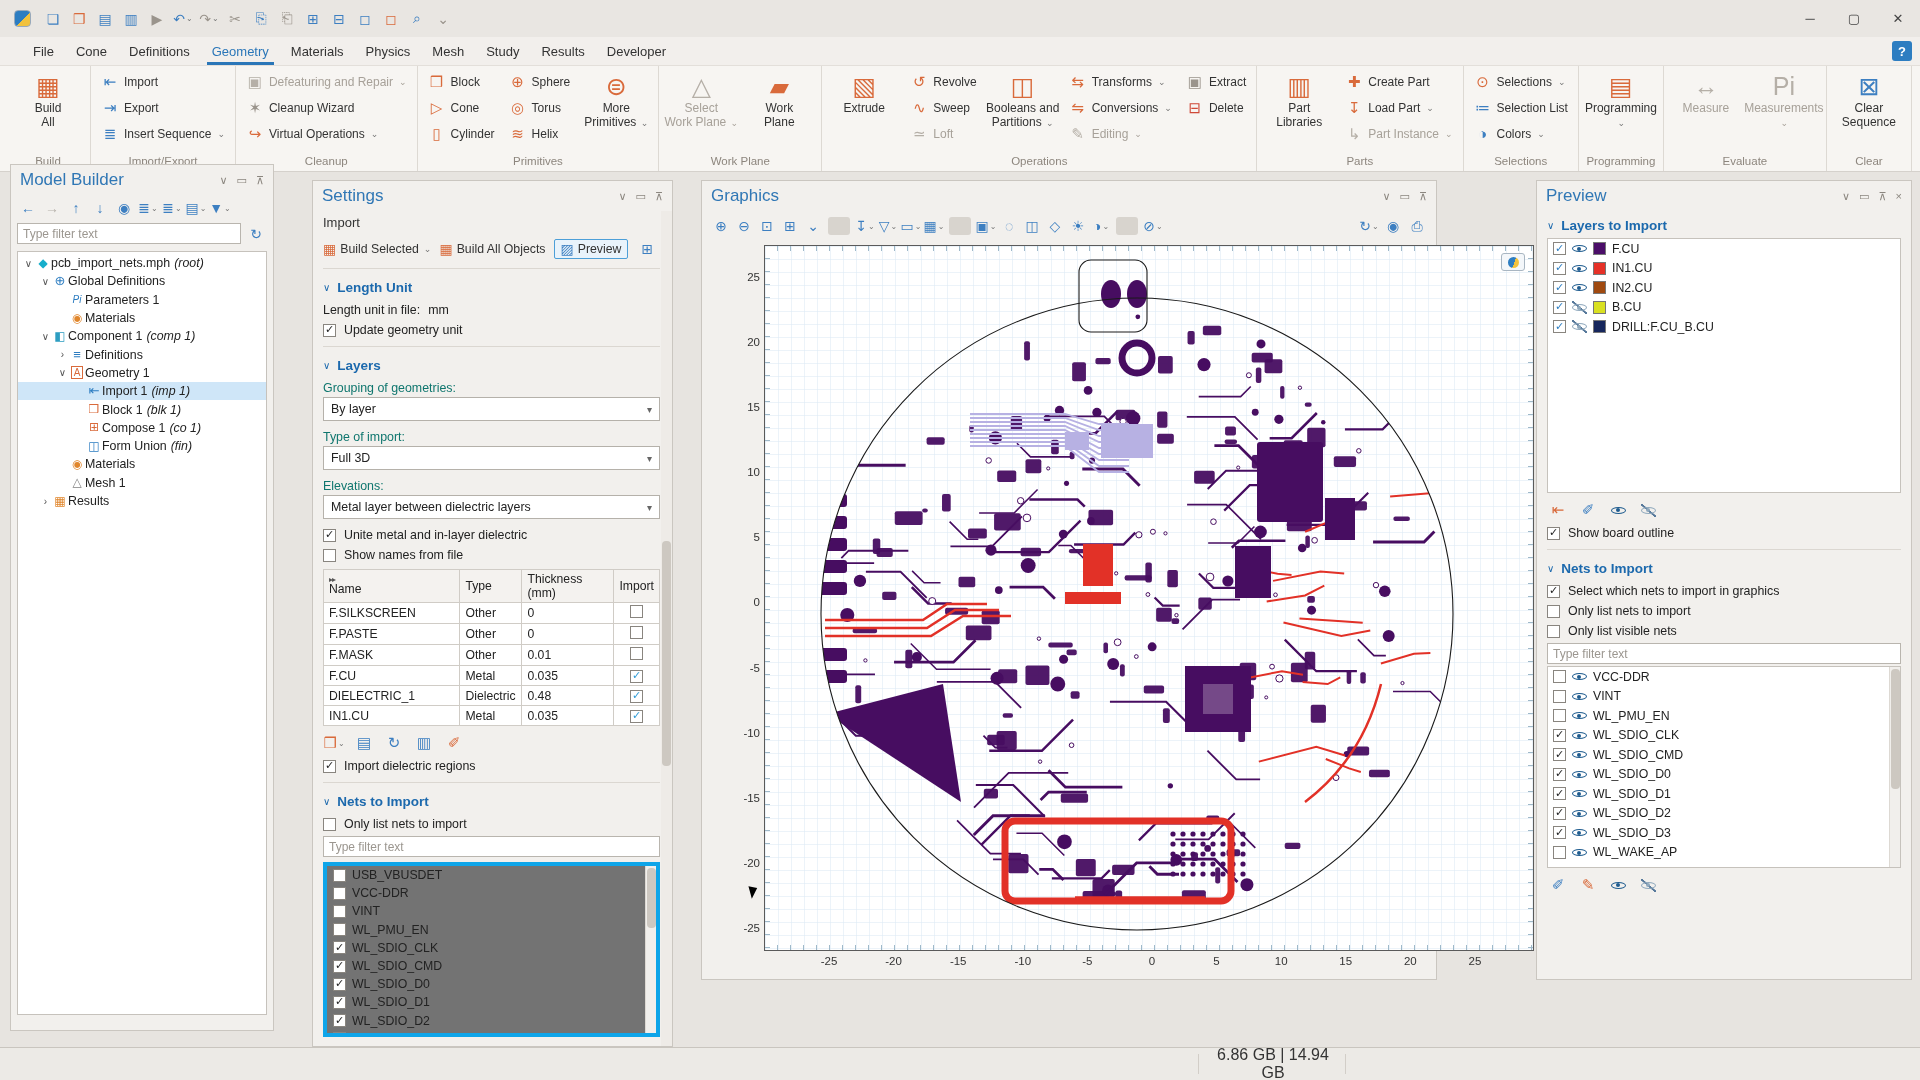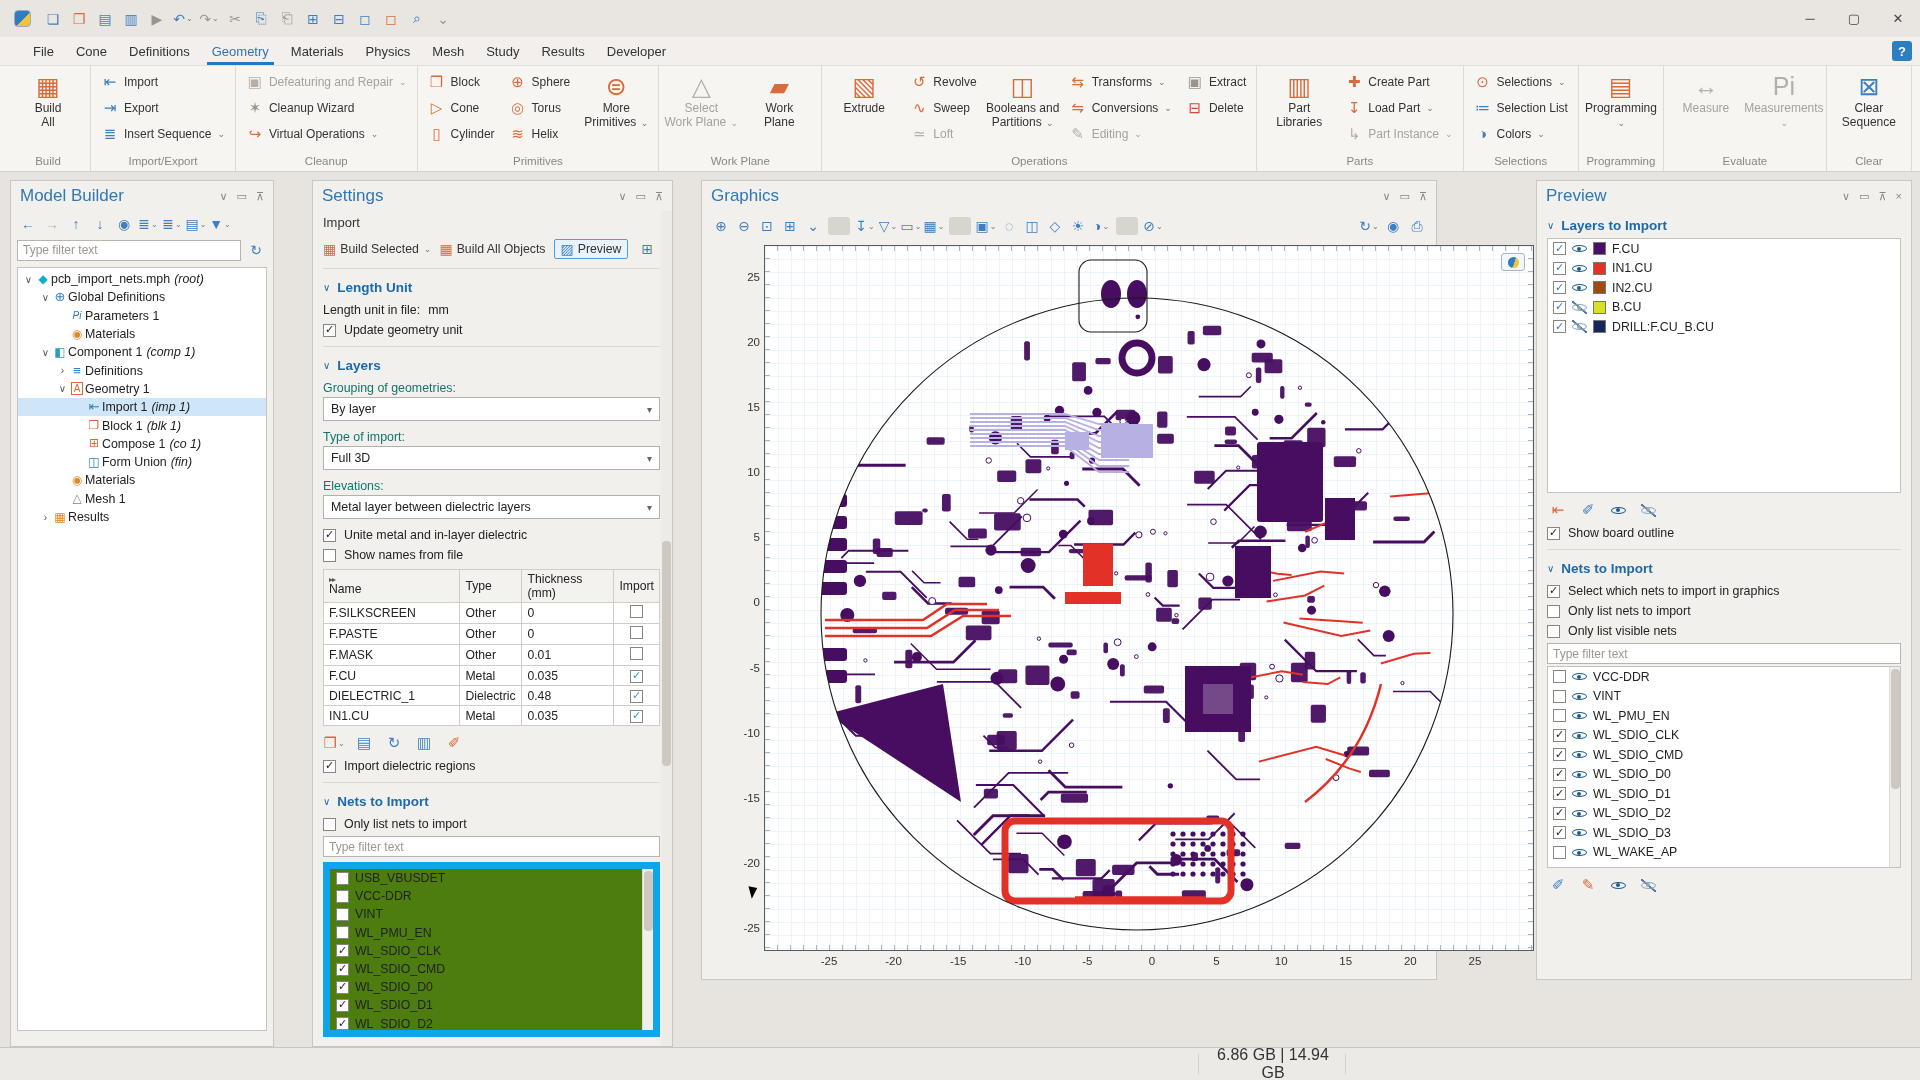--- a/index.html
+++ b/index.html
@@ -39,28 +39,28 @@
   .tbtn{display:inline-flex;align-items:center;justify-content:center;min-width:22px;height:22px;border-radius:3px;font-size:14px;color:#3d7fc1;gap:1px}
   .tbtn.dim{color:#b7b2ab}
   .tbtn .mini{font-size:8px;color:#777}
   .tsep{width:1px;height:18px;background:#d8d4ce;margin:0 3px;align-self:center}
   
   .panel{position:absolute;background:#f2f0ed;border:1px solid #cac6c0}
   .phead{height:30px;display:flex;align-items:center;padding:0 9px}
   .ptitle{font-size:17px;color:#3077b5}
   .phicons{margin-left:auto;display:flex;gap:9px;color:#8b867f;font-size:11px}
   .phicons span{display:inline-flex;align-items:center}
-  #model-builder{left:10px;top:180px;width:264px;height:867px}
+  #model-builder{left:10px;top:164px;width:264px;height:867px}
   #settings{left:312px;top:180px;width:361px;height:867px}
   #graphics{left:701px;top:180px;width:736px;height:800px}
   #preview{left:1536px;top:180px;width:376px;height:800px}
   #messages{left:681px;top:988px;width:1231px;height:59px;background:#f2f0ed;border:1px solid #cac6c0}
   
   .mb-toolbar{display:flex;align-items:center;gap:2px;padding:0 6px;height:26px}
-  .filter-row{display:flex;align-items:center;gap:4px;padding:2px 6px}
+  .filter-row{display:flex;align-items:flex-start;gap:4px;padding:2px 6px}
   .filter-row input{flex:1;height:21px;border:1px solid #b9b5ae;background:#fff;font-size:12px;padding:0 5px;color:#444}
   .filter-row input::placeholder{color:#9b968f}
   .tree-box{background:#fff;border:1px solid #c6c2bc;margin:4px 6px;height:764px;overflow:hidden;padding-top:2px}
   .trow{display:flex;align-items:center;height:18.3px;font-size:12.4px;white-space:nowrap}
   .trow.sel{background:#cfe6f8}
   .texp{width:13px;text-align:center;color:#555;font-size:10px;flex:none}
   .ticon{width:16px;flex:none;text-align:center;font-size:11px;line-height:15px}
   .ttag{font-style:italic;margin-left:4px}
   .i-root::before{content:"◆";color:#16aecb;font-size:12px}
   .i-globe::before{content:"⊕";color:#2d7dc1;font-size:13px}
@@ -93,21 +93,21 @@
   .dd{height:24px;background:#fff;border:1px solid #b5b1aa;display:flex;align-items:center;padding:0 7px;font-size:12.4px;margin:2px 0 6px;color:#222}
   .dd::after{content:"▾";margin-left:auto;color:#666;font-size:10px}
   .flabel{font-size:12.4px;padding-top:3px;color:#0f766e}
   table.ltable{border-collapse:collapse;width:100%;background:#fff;margin-top:4px;font-size:12.2px}
   .ltable th,.ltable td{border:1px solid #d0ccc6;padding:2px 5px;text-align:left;font-weight:normal;height:20px}
   .ltable th{background:#f4f2ef;color:#222}
   .ltable td.cimp,.ltable th.cimp{text-align:center;width:44px}
   .marker{font-size:8px;color:#555;letter-spacing:-1px;display:block;line-height:5px}
   .mini-toolbar{display:flex;align-items:center;gap:8px;padding:6px 0 2px}
   .mini-toolbar .tbtn{font-size:15px}
-  .nets-box{background:#4d7c0f;border:7px solid #0ea5e9;height:175px;overflow:hidden;position:relative;margin-top:3px}
+  .nets-box{background:#737373;border:4px solid #0ea5e9;height:175px;overflow:hidden;position:relative;margin-top:3px}
   .net-row{display:flex;align-items:center;gap:6px;height:18.2px;padding-left:6px;font-size:12.3px}
   .sbar{position:absolute;top:0;right:0;width:11px;bottom:0;background:#f1efec;border-left:1px solid #ddd9d3}
   .sthumb{position:absolute;left:1px;width:9px;background:#cdc8c1;border-radius:4px}
   .set-scroll{position:absolute;right:0;top:0;width:11px;height:835px;background:#eeebe7}
   
   .gfx-toolbar{display:flex;align-items:center;height:30px;padding:0 8px;gap:1px}
   .gfx-right{margin-left:auto;display:flex;gap:2px;align-items:center}
   #canvas-wrap{position:absolute;left:62px;top:64px;width:770px;height:706px;border:1px solid #5a5a5a;background:#fff}
   .ticks-x{position:absolute;left:0;right:0;height:5px;background:repeating-linear-gradient(to right,transparent 0 12px,#9fb9c9 12px 13px)}
   .ticks-y{position:absolute;top:0;bottom:0;width:5px;background:repeating-linear-gradient(to bottom,transparent 0 12px,#9fb9c9 12px 13px)}

